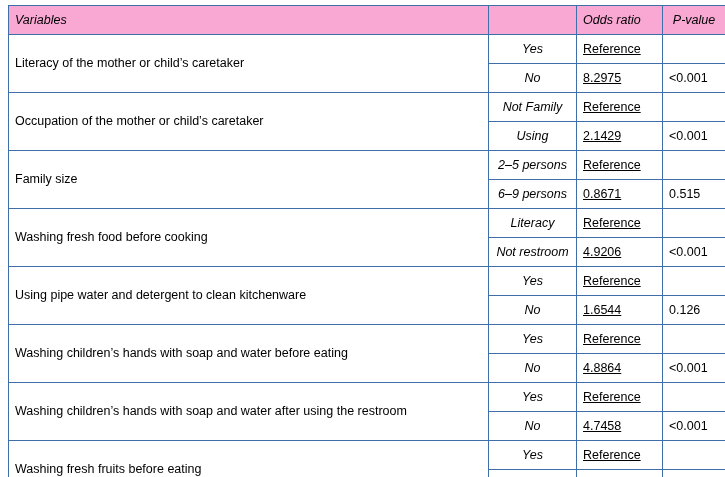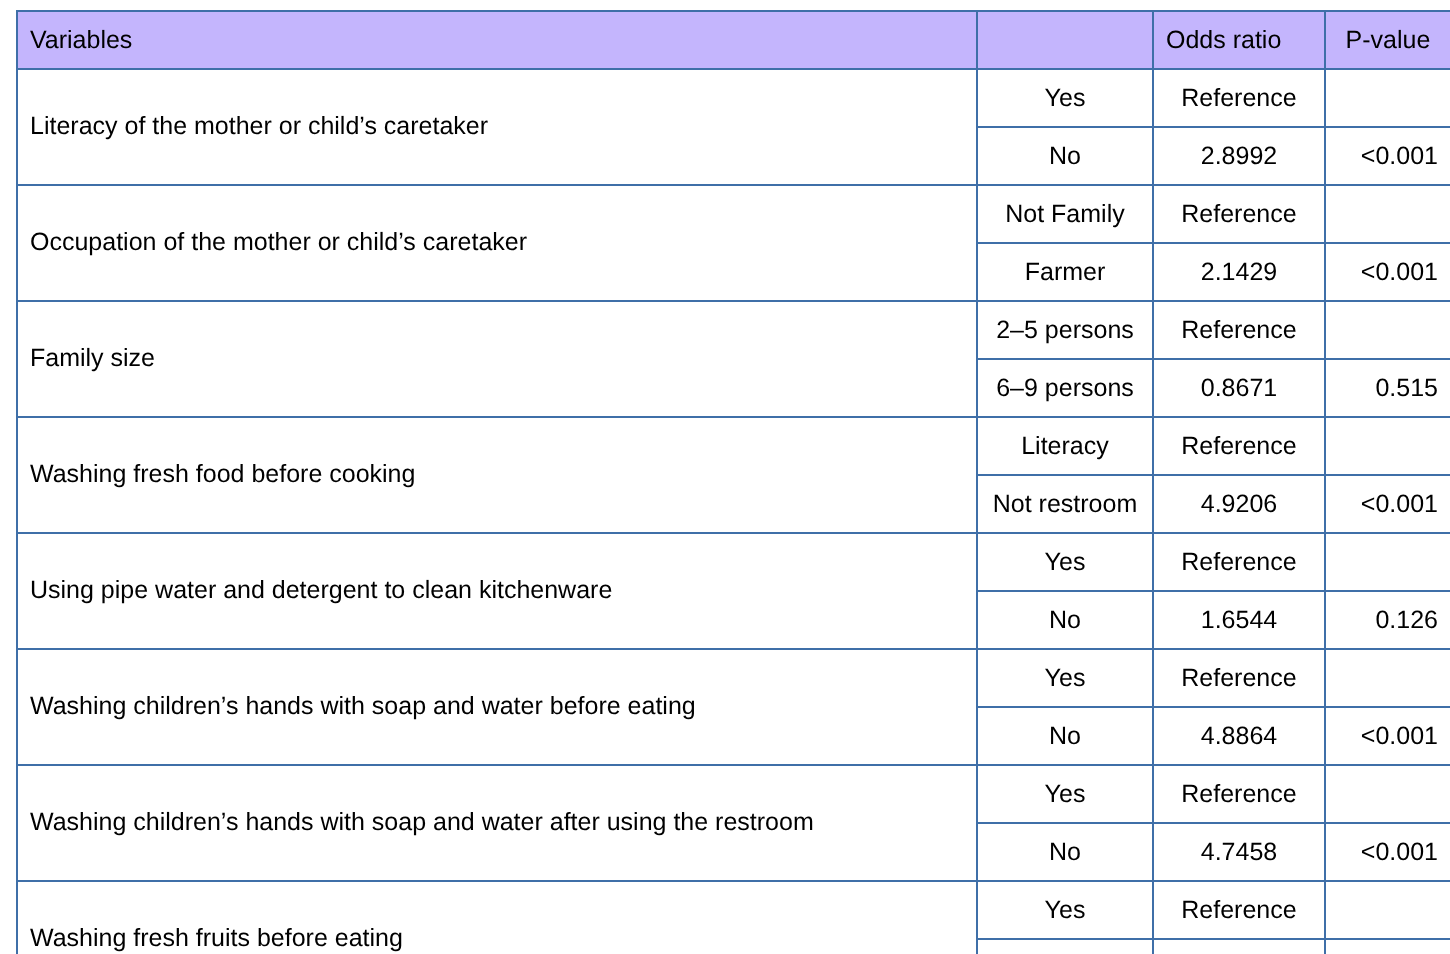--- a/index.html
+++ b/index.html
@@ -29,40 +29,43 @@
   table.data-table td, table.data-table th {
     border: 1px solid #3f6fa8;
     padding: 0 6px;
     height: 28px;
     vertical-align: middle;
     font-weight: normal;
     font-size: 12.5px;
     line-height: 1.15;
   }
   thead th {
-    background: #c4b5fd;
+    background: #f9a8d4;
     font-weight: bold;
+    font-style: italic;
   }
   th.col-variables { text-align: left; }
   th.col-blank { text-align: center; }
   th.col-odds { text-align: left; }
   th.col-pvalue { }
 
   td.var-cell {
     text-align: left;
     vertical-align: middle;
   }
   td.level-cell {
     text-align: center;
+    font-style: italic;
   }
   td.odds-cell {
-    text-align: center;
+    text-align: left;
+    text-decoration: underline;
   }
   td.pvalue-cell {
-    text-align: right;
+    text-align: left;
     padding-right: 8px;
   }
   td.pvalue-cell.empty { text-align: center; }
 
   col.c1 { width: 480px; }
   col.c2 { width: 88px; }
   col.c3 { width: 86px; }
   col.c4 { width: 63px; }
 </style>
 </head>
@@ -86,31 +89,31 @@
     </thead>
     <tbody>
         <tr>
           <td class="var-cell" rowspan="2">Literacy of the mother or child’s caretaker</td>
           <td class="level-cell">Yes</td>
           <td class="odds-cell">Reference</td>
           <td class="pvalue-cell empty"></td>
         </tr>
         <tr>
           <td class="level-cell">No</td>
-          <td class="odds-cell">2.8992</td>
+          <td class="odds-cell">8.2975</td>
           <td class="pvalue-cell">&lt;0.001</td>
         </tr>
         <tr>
           <td class="var-cell" rowspan="2">Occupation of the mother or child’s caretaker</td>
           <td class="level-cell">Not Family</td>
           <td class="odds-cell">Reference</td>
           <td class="pvalue-cell empty"></td>
         </tr>
         <tr>
-          <td class="level-cell">Farmer</td>
+          <td class="level-cell">Using</td>
           <td class="odds-cell">2.1429</td>
           <td class="pvalue-cell">&lt;0.001</td>
         </tr>
         <tr>
           <td class="var-cell" rowspan="2">Family size</td>
           <td class="level-cell">2–5 persons</td>
           <td class="odds-cell">Reference</td>
           <td class="pvalue-cell empty"></td>
         </tr>
         <tr>

